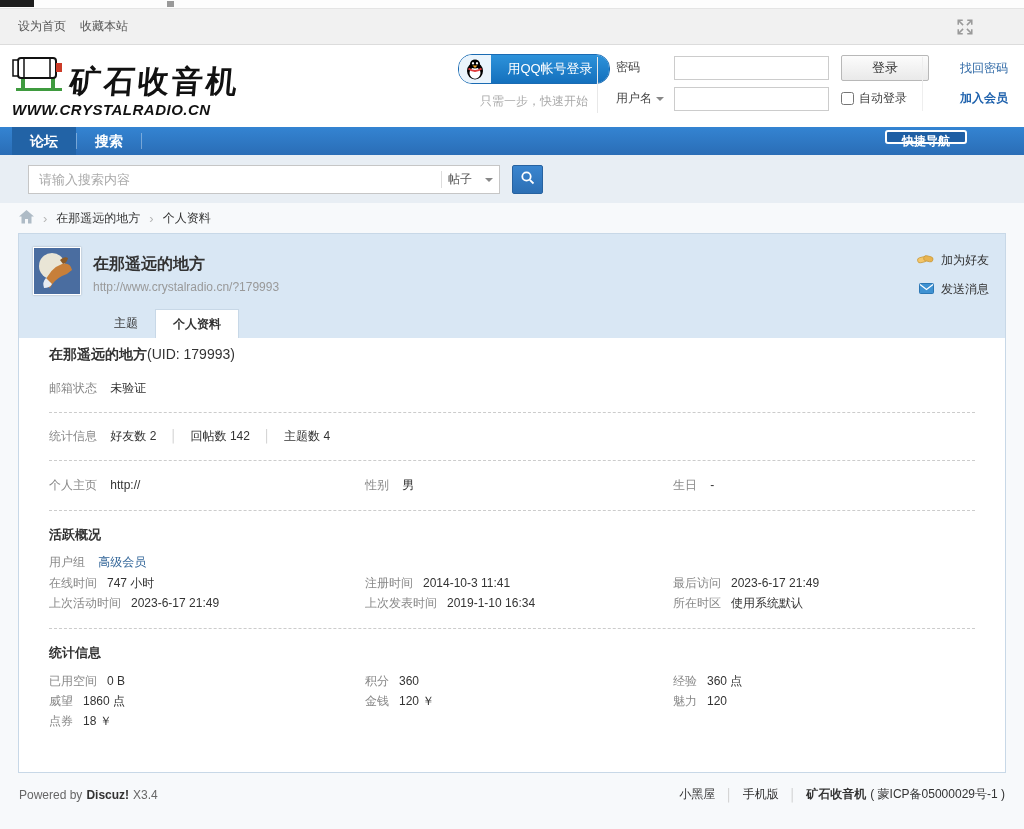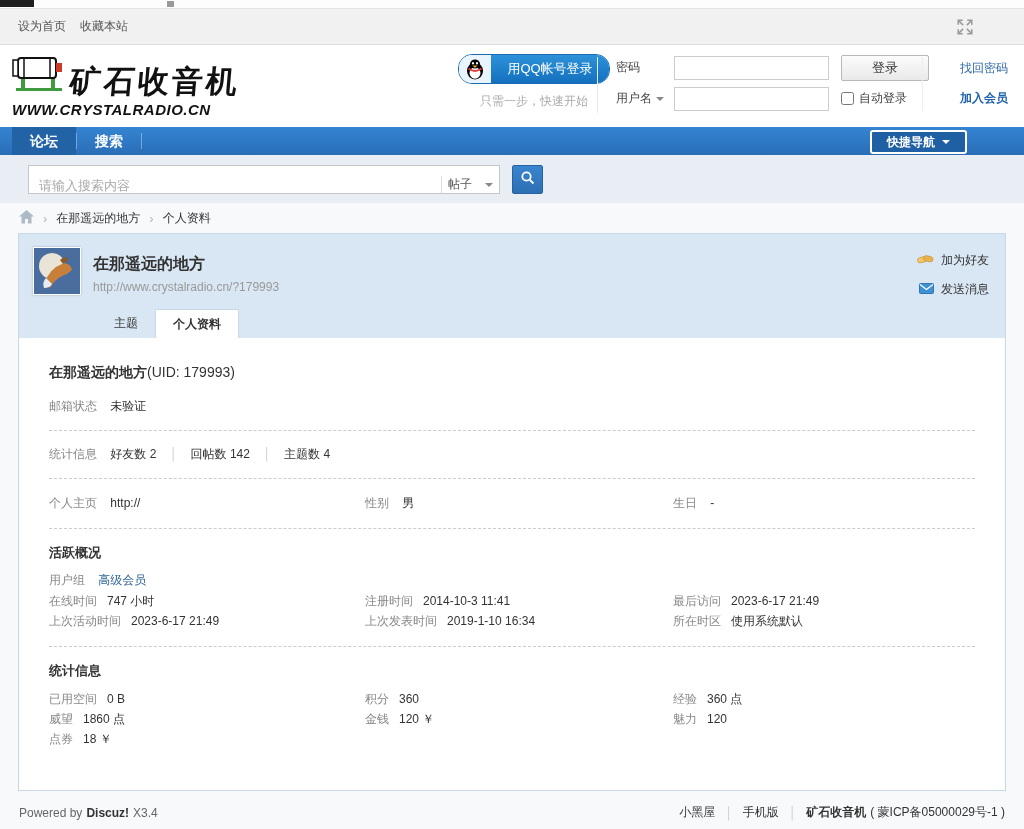--- a/index.html
+++ b/index.html
@@ -41,26 +41,26 @@
   .btn-login { width:88px; height:26px; margin-left:12px; border:1px solid #b8b8b8; border-radius:2px; background:linear-gradient(#fcfcfc,#e9e9e9); font-size:13px; color:#333; cursor:pointer; }
   .login-vdiv { position:absolute; left:306px; top:2px; width:1px; height:54px; background:#eee; }
   .lnk-fp { position:absolute; right:0; top:5px; color:#2e68a5; cursor:pointer; }
   .lnk-join { position:absolute; right:0; top:35px; color:#1f62ad; font-weight:bold; cursor:pointer; }
 
   
   .navbar { height:28px; background:linear-gradient(#3484d2,#2a6db6); position:relative; display:flex; align-items:stretch; padding-left:12px; }
   .nav-item { color:#fff; font-weight:bold; font-size:14px; padding:0 18px; line-height:28px; cursor:pointer; }
   .nav-item.active { background:#2263a6; }
   .nav-sep { width:1px; background:rgba(255,255,255,0.35); margin:6px 0; }
-  .quick-nav { position:absolute; right:57px; top:3px; height:24px; line-height:18px; border:2px solid #fff; border-radius:3px; background:#1f5fa4; color:#fff; font-weight:bold; font-size:12px; padding:0 15px; display:flex; align-items:center; gap:7px; cursor:pointer; }
+  .quick-nav { position:absolute; right:57px; top:3px; height:14px; line-height:18px; border:2px solid #fff; border-radius:3px; background:#1f5fa4; color:#fff; font-weight:bold; font-size:12px; padding:0 15px; display:flex; align-items:center; gap:7px; cursor:pointer;flex-direction:column; }
   .caret-w { width:0; height:0; border-left:4px solid transparent; border-right:4px solid transparent; border-top:4px solid #fff; }
 
   
   .searchbar { height:48px; background:#e8eef4; position:relative; }
-  .search-box { position:absolute; left:28px; top:10px; width:472px; height:29px; background:#fff; border:1px solid #c6c6c6; display:flex; align-items:flex-end; }
+  .search-box { position:absolute; left:28px; top:10px; width:472px; height:29px; background:#fff; border:1px solid #c6c6c6; display:flex; align-items:center; }
   .search-input { flex:1; border:none; outline:none; padding:0 10px; font-size:13px; color:#333; background:transparent; }
   .search-input::placeholder { color:#a9a9a9; }
   .search-type { width:58px; border-left:1px solid #ddd; font-size:12px; color:#555; display:flex; align-items:center; justify-content:center; gap:13px; cursor:pointer; }
   .search-btn { position:absolute; left:512px; top:10px; width:31px; height:29px; background:linear-gradient(#3a85cf,#2c6fb4); border:1px solid #2762a0; border-radius:2px; display:flex; align-items:center; justify-content:center; cursor:pointer; }
 
   
   .breadcrumb { height:30px; display:flex; align-items:center; padding:0 19px; font-size:12px; color:#333; gap:9px; }
   .bc-sep { color:#b5b5b5; font-size:13px; }
 
   
@@ -68,21 +68,21 @@
   .band { background:#d9e7f4; position:relative; height:104px; }
   .avatar { position:absolute; left:14px; top:13px; width:48px; height:48px; border:1px solid #fff; box-shadow:0 0 2px rgba(0,0,0,0.25); cursor:pointer; }
   .band-name { position:absolute; left:74px; top:20px; font-size:16px; font-weight:bold; color:#333; }
   .band-url { position:absolute; left:74px; top:46px; font-size:12px; color:#999; }
   .band-actions { position:absolute; right:16px; top:18px; font-size:12px; color:#333; }
   .action { display:flex; align-items:center; gap:7px; justify-content:flex-end; margin-bottom:12px; cursor:pointer; }
   .tabs { position:absolute; left:78px; bottom:0; display:flex; }
   .tab { height:29px; line-height:29px; padding:0 17px; font-size:12px; color:#333; cursor:pointer; }
   .tab.active { background:#fff; border:1px solid #c8d8e7; border-bottom:none; font-weight:bold; }
 
-  .pbody { padding:26px 30px 40px; font-size:12px; color:#333; }
+  .pbody { padding:8px 30px 40px; font-size:12px; color:#333; }
   .uid-line { font-size:14px; margin-bottom:16px; }
   .uid-line .uname { font-weight:bold; }
   .lbl { color:#888; margin-right:10px; }
   .dashed { border-bottom:1px dashed #ccc; margin:15px 0; }
   .pipe { color:#ccc; margin:0 10px; }
   .grid3 { display:grid; grid-template-columns:316px 308px 1fr; line-height:19px; margin-bottom:1px; }
   .sec-title { font-weight:bold; font-size:13px; color:#333; margin:2px 0 10px; }
   .link { color:#336699; cursor:pointer; }
 
   

